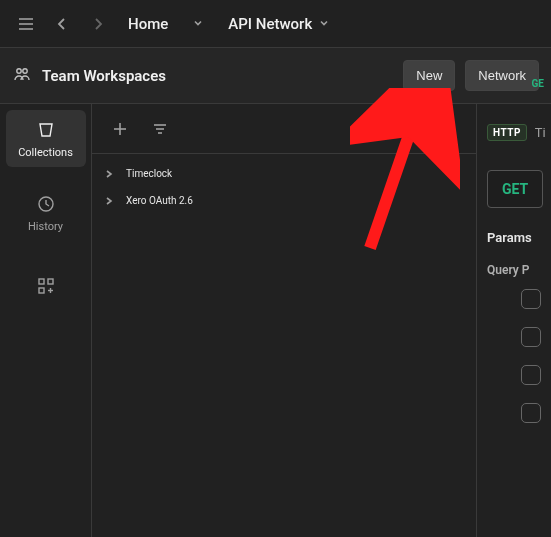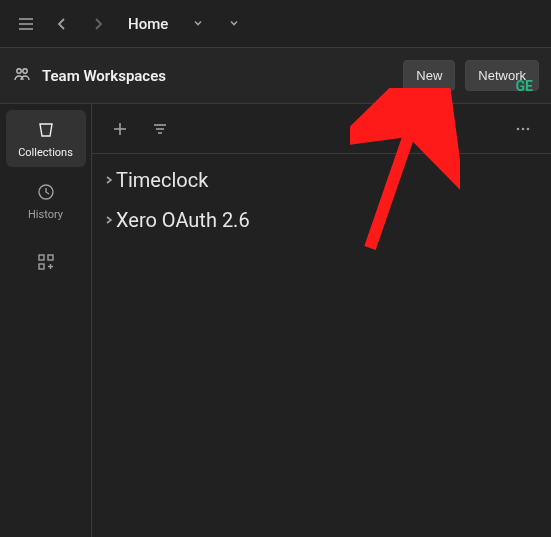--- a/index.html
+++ b/index.html
@@ -70,21 +70,21 @@
     height: calc(100% - 104px);
   }
   .sidebar {
     width: 92px;
     background: #212121;
     border-right: 1px solid #3a3a3a;
     display: flex;
     flex-direction: column;
     align-items: center;
     padding-top: 6px;
-    gap: 5px;
+    gap: 17px;
   }
   .side-item {
     width: 80px;
     padding: 10px 0 8px;
     display: flex;
     flex-direction: column;
     align-items: center;
     gap: 6px;
     font-size: 11px;
     color: #a0a0a0;
@@ -114,22 +114,23 @@
     width: 36px; height: 36px;
     display:flex; align-items:center; justify-content:center;
     color:#a0a0a0; cursor:pointer; border-radius:4px;
   }
   .tool-spacer { flex:1; }
   .tree {
     padding: 6px 0;
   }
   .tree-item {
     display:flex; align-items:center;
+    gap:10px;
     padding: 8px 12px;
-    font-size:20px;
+    font-size:10px;
     color:#e6e6e6;
     cursor:pointer;
   }
   .tree-chev { width:12px; color:#a0a0a0; display:flex; }
   .rightpanel {
     width: 75px;
     border-left: 1px solid #3a3a3a;
     background: #212121;
     padding: 8px 0 0 10px;
     overflow: hidden;
@@ -183,23 +184,23 @@
     padding-right:10px;
   }
   .chk {
     width:20px; height:20px;
     border:1.5px solid #666;
     border-radius:5px;
     cursor:pointer;
   }
   .green-strip {
     position:absolute;
-    top:78px; right:18px;
+    top:78px; right:7px;
     color:#26b47f;
-    font-size:14px;
+    font-size:10px;
     font-weight:700;
   }
   .arrow {
     position:absolute;
     pointer-events:none;
     left:350px;
     top:88px;
     width:110px;
     height:170px;
   }
@@ -229,20 +230,21 @@
     <span>Home</span>
   </div>
   <div class="nav-link">
     <span class="chev">
       <svg width="12" height="12" viewBox="0 0 12 12" fill="none" stroke="currentColor" stroke-width="1.6">
           <polyline points="3,4.5 6,7.5 9,4.5"></polyline>
         </svg>
     </span>
   </div>
   <div class="nav-link">
+    <span>API Network</span>
     <span class="chev">
       <svg width="12" height="12" viewBox="0 0 12 12" fill="none" stroke="currentColor" stroke-width="1.6">
           <polyline points="3,4.5 6,7.5 9,4.5"></polyline>
         </svg>
     </span>
   </div>
 </div>
 
 <div class="wsbar">
   <span style="color:#c0c0c0">
@@ -330,20 +332,37 @@
         <span class="tree-chev">
           <svg width="10" height="10" viewBox="0 0 10 10" fill="none" stroke="currentColor" stroke-width="1.6">
               <polyline points="3,2 7,5 3,8"></polyline>
             </svg>
         </span>
         <span>Xero OAuth 2.6</span>
       </div>
     </div>
   </div>
 
+  <div class="rightpanel">
+    <div class="tabrow">
+      <span class="method-badge">HTTP</span>
+      <span>Ti</span>
+    </div>
+    <div class="get-btn">
+      <span>GET</span>
+    </div>
+    <div class="params-lbl">Params</div>
+    <div class="qp-lbl">Query P</div>
+    <div class="checkcol">
+      <div class="chk"></div>
+      <div class="chk"></div>
+      <div class="chk"></div>
+      <div class="chk"></div>
+    </div>
+  </div>
 </div>
 
 <svg class="arrow" viewBox="0 0 110 170">
   <defs>
     <marker id="ah" markerWidth="12" markerHeight="12" refX="6" refY="6" orient="auto">
       <path d="M0,0 L12,6 L0,12 L3,6 Z" fill="#ff1a1a"></path>
     </marker>
   </defs>
   <line x1="20" y1="160" x2="70" y2="15" stroke="#ff1a1a" stroke-width="12" marker-end="url(#ah)"></line>
 </svg>

